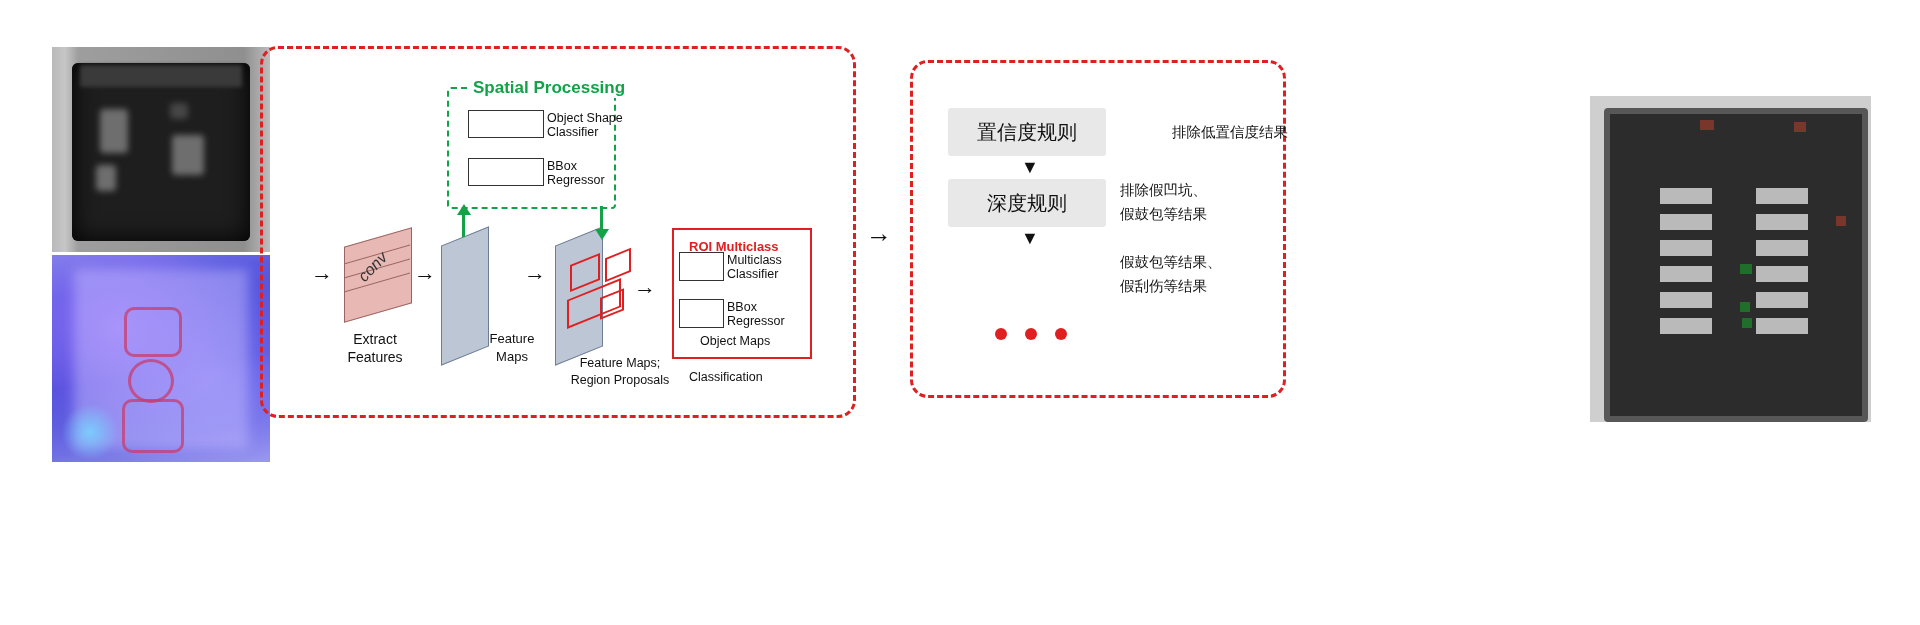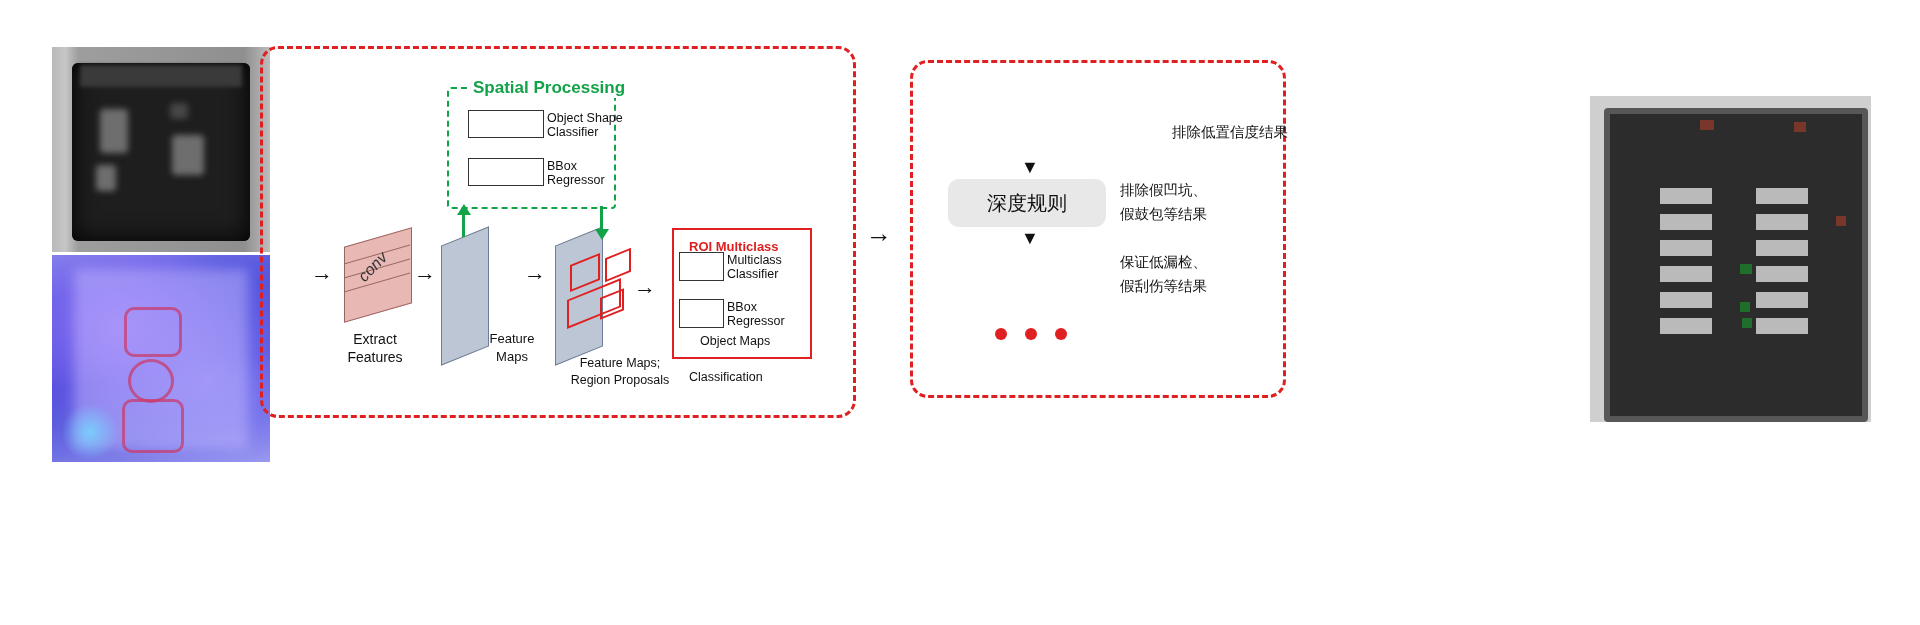--- a/index.html
+++ b/index.html
@@ -256,21 +256,21 @@
     background: #e8e8e8;
     border-radius: 3px;
     display: flex;
     align-items: center;
     justify-content: center;
     font-size: 20px;
     color: #111;
     font-family: "DejaVu Sans", sans-serif;
   }
   #rule1 { left: 948px; top: 108px; width: 158px; height: 48px; }
-  #rule2 { left: 948px; top: 179px; width: 158px; height: 48px; border-radius: 11px; }
+  #rule2 { left: 948px; top: 179px; width: 158px; height: 48px; }
   #rule3 { left: 948px; top: 250px; width: 158px; height: 48px; }
 
   .rule-desc {
     position: absolute;
     font-size: 14.5px;
     color: #111;
     line-height: 24px;
     font-family: "DejaVu Sans", sans-serif;
   }
   #desc1 { left: 1172px; top: 120px; }
@@ -377,28 +377,29 @@
   <div class="unit-label" id="u-multi-l"><span>Multiclass</span><br><span>Classifier</span></div>
   <div class="unit" id="u-bbox2"></div>
   <div class="unit-label" id="u-bbox2-l"><span>BBox</span><br><span>Regressor</span></div>
   <div class="unit-label" id="objmask-l">Object Maps</div>
   <div class="unit-label" id="classification-l">Classification</div>
 
   <div class="arrow-h" id="mid-arrow">→</div>
 
   <div class="dash-box" id="stage2-box"></div>
 
+  <div class="rule-box" id="rule1">置信度规则</div>
   <div class="rule-desc" id="desc1"><span>排除低置信度结果</span></div>
   <div class="down-arrow" id="da1">▼</div>
 
   <div class="rule-box" id="rule2">深度规则</div>
   <div class="rule-desc" id="desc2"><span>排除假凹坑、</span><br><span>假鼓包等结果</span></div>
   <div class="down-arrow" id="da2">▼</div>
 
-  <div class="rule-desc" id="desc3"><span>保证低漏检、</span><br><span>假刮伤等结果</span></div>
+  <div class="rule-desc" id="desc3"><span>假鼓包等结果、</span><br><span>假刮伤等结果</span></div>
 
   <div class="dots">
     <div class="dot"></div>
     <div class="dot"></div>
     <div class="dot"></div>
   </div>
 
   <div class="img-result">
     <div class="board"></div>
     <div class="pad" style="left:70px; top:92px; width:52px; height:16px;"></div>

